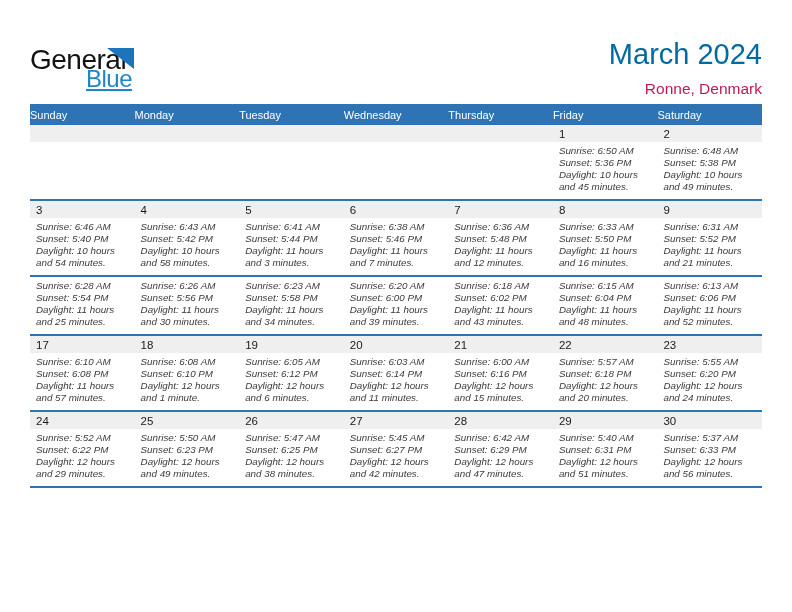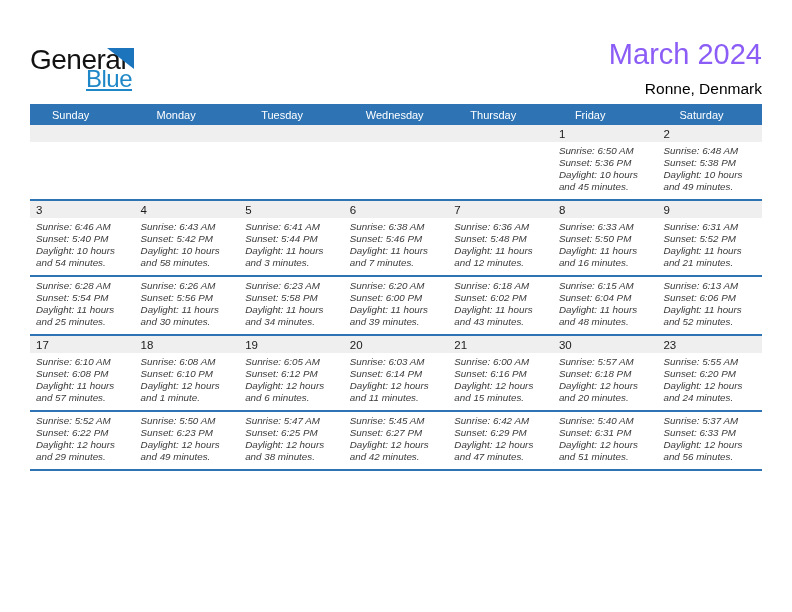--- a/index.html
+++ b/index.html
@@ -18,29 +18,29 @@
     font-size: 28px; color: #121212; letter-spacing: -0.5px;
   }
   .logo-triangle { position: absolute; left: 77px; top: 4px; }
   .logo-blue {
     position: absolute; left: 56px; top: 21px;
     font-size: 24px; color: #1E87C8; letter-spacing: -0.5px; text-decoration: underline;
   }
 
   
   .title-block { position: absolute; right: 30px; top: 38px; text-align: right; }
-  .title { font-size: 29px; color: #8b5cf6; }
-  .subtitle { font-size: 15.5px; color: #000000; margin-top: 9px; }
+  .title { font-size: 29px; color: #0369a1; }
+  .subtitle { font-size: 15.5px; color: #be185d; margin-top: 9px; }
 
   
   .calendar { position: absolute; left: 30px; top: 104px; width: 732px; }
   .weekday-header {
     display: flex; background: #2E74B5; height: 21px; align-items: center;
   }
-  .wh-cell { flex: 1 1 0; color: #ffffff; font-size: 11px; padding-left: 22px; overflow: hidden; }
+  .wh-cell { flex: 1 1 0; color: #ffffff; font-size: 11px; padding-left: 0; overflow: hidden; }
 
   .week { border-bottom: 2px solid #2E74B5; }
   .week.last { border-bottom: none; }
   .band { display: flex; background: #EFEFEF; height: 17px; align-items: center; }
   .bcell { flex: 1 1 0; font-size: 11.5px; color: #1b1b1b; padding-left: 6px; }
   .cells { display: flex; font-style: italic; }
   .cell { flex: 1 1 0; padding: 3px 2px 4px 6px; min-height: 50px; overflow: hidden; }
   .ln { font-size: 9.8px; line-height: 12px; color: #3b3b3b; white-space: nowrap; }
 </style>
 </head>
@@ -203,21 +203,21 @@
           </div>
         </div>
       </div>
       <div class="week">
         <div class="band">
           <div class="bcell">17</div>
           <div class="bcell">18</div>
           <div class="bcell">19</div>
           <div class="bcell">20</div>
           <div class="bcell">21</div>
-          <div class="bcell">30</div>
+          <div class="bcell">22</div>
           <div class="bcell">23</div>
         </div>
         <div class="cells">
           <div class="cell">
             <div class="ln">Sunrise: 6:10 AM</div>
             <div class="ln">Sunset: 6:08 PM</div>
             <div class="ln">Daylight: 11 hours</div>
             <div class="ln">and 57 minutes.</div>
           </div>
           <div class="cell">
@@ -252,20 +252,29 @@
           </div>
           <div class="cell">
             <div class="ln">Sunrise: 5:55 AM</div>
             <div class="ln">Sunset: 6:20 PM</div>
             <div class="ln">Daylight: 12 hours</div>
             <div class="ln">and 24 minutes.</div>
           </div>
         </div>
       </div>
       <div class="week">
+        <div class="band">
+          <div class="bcell">24</div>
+          <div class="bcell">25</div>
+          <div class="bcell">26</div>
+          <div class="bcell">27</div>
+          <div class="bcell">28</div>
+          <div class="bcell">29</div>
+          <div class="bcell">30</div>
+        </div>
         <div class="cells">
           <div class="cell">
             <div class="ln">Sunrise: 5:52 AM</div>
             <div class="ln">Sunset: 6:22 PM</div>
             <div class="ln">Daylight: 12 hours</div>
             <div class="ln">and 29 minutes.</div>
           </div>
           <div class="cell">
             <div class="ln">Sunrise: 5:50 AM</div>
             <div class="ln">Sunset: 6:23 PM</div>

